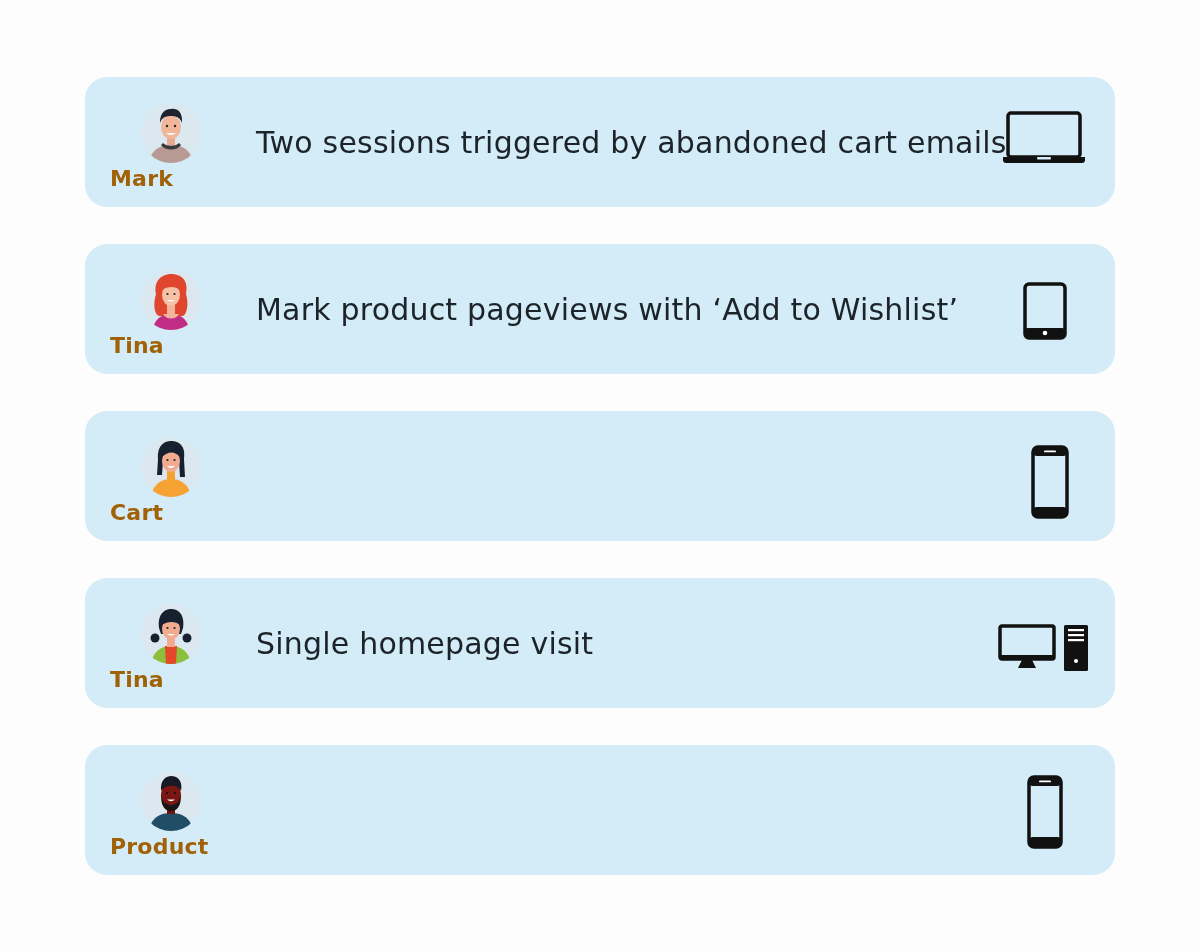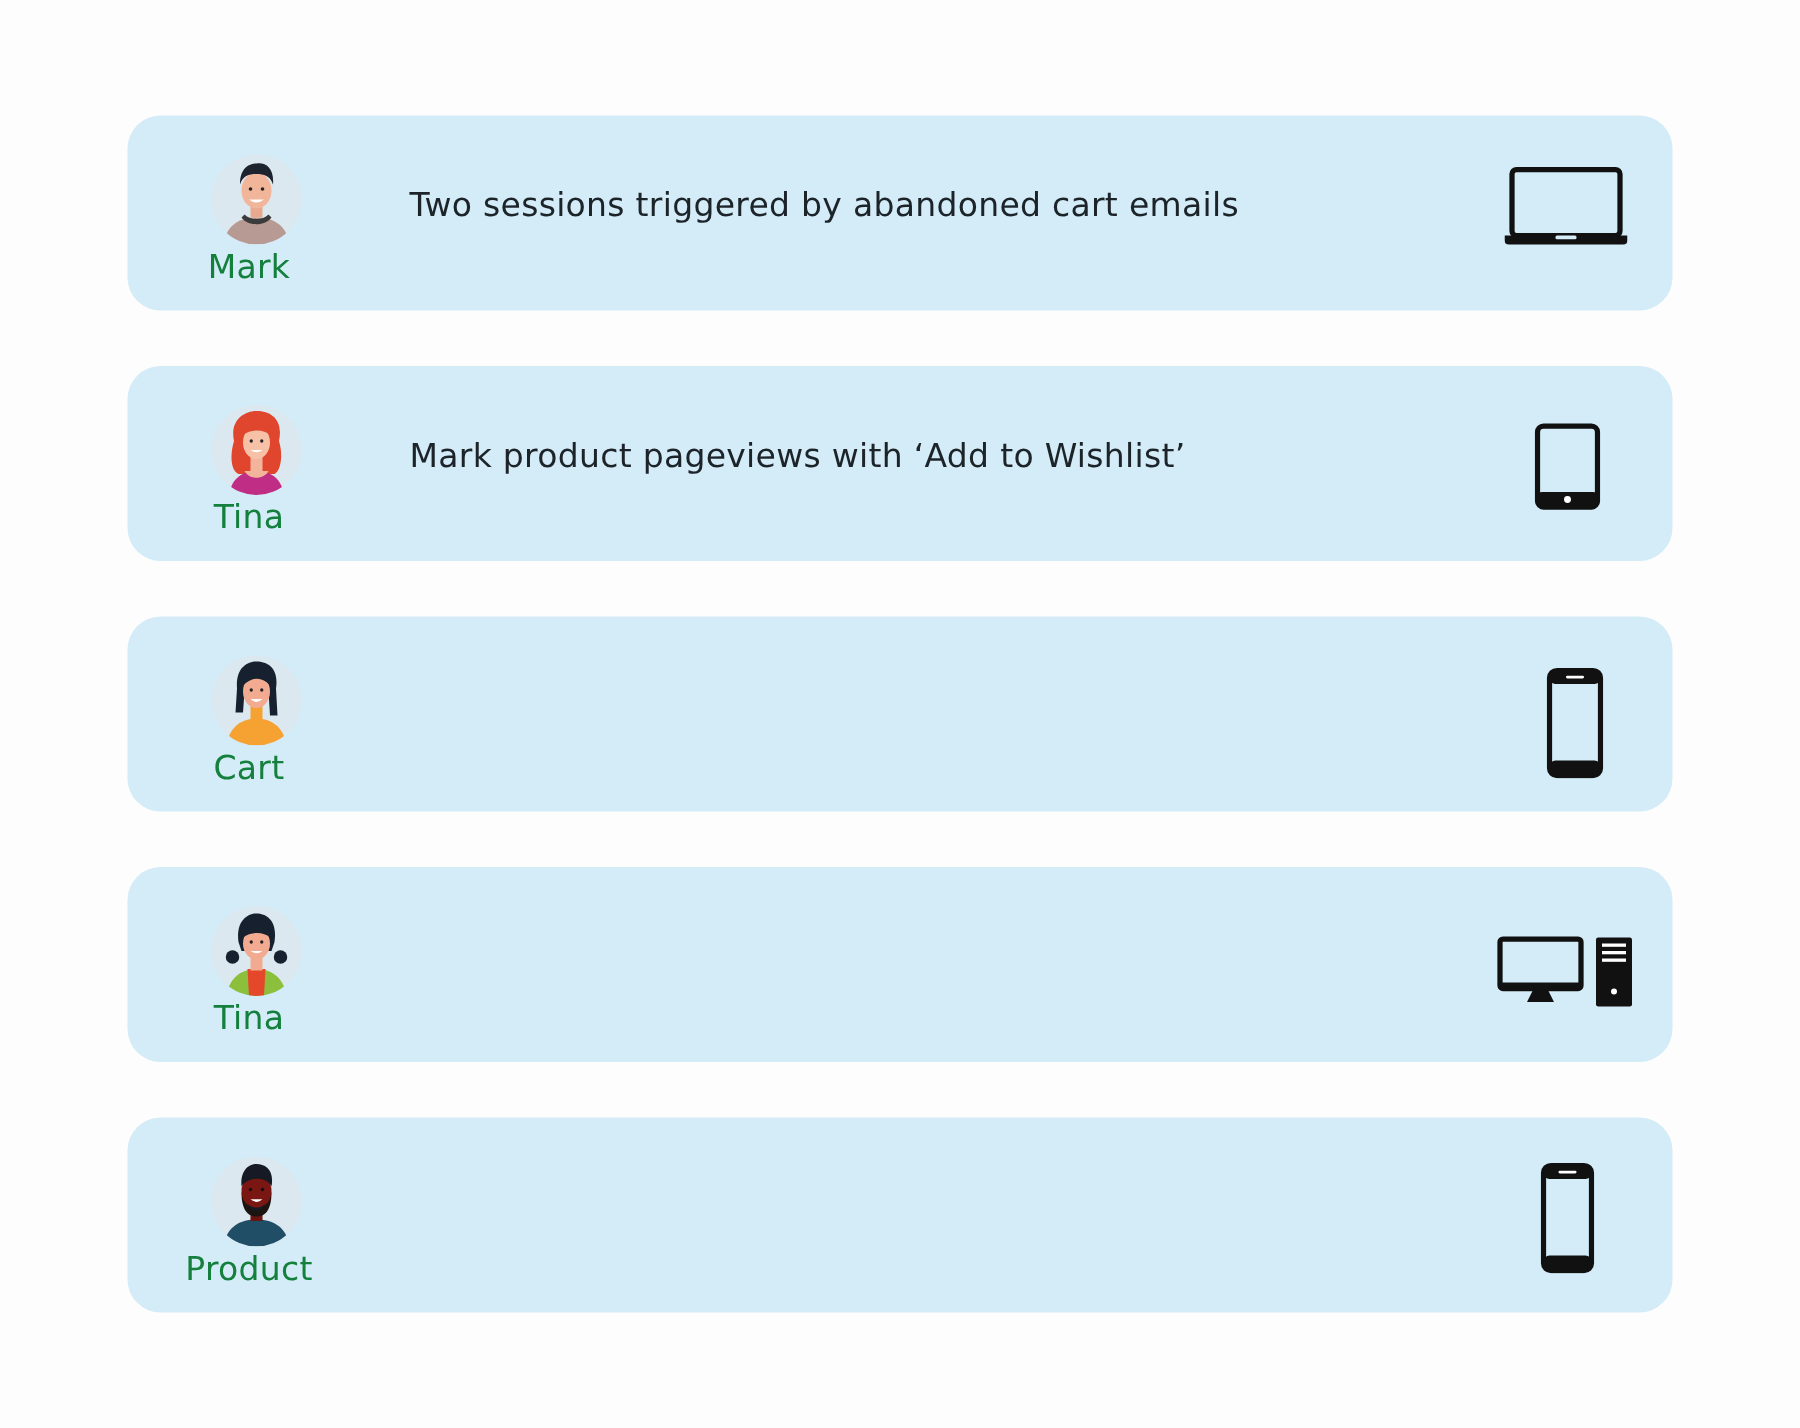--- a/index.html
+++ b/index.html
@@ -39,30 +39,31 @@
       border-radius: 50%;
       background: #dce8ef;
       overflow: hidden;
     }
     .avatar svg { display: block; }
     .person-name {
       position: absolute;
       left: -10px;
       width: 112px;
       top: 63px;
-      text-align: center;
+      text-align: left;
       font-size: 22px;
-      color: #15803d;
+      color: #a16207;
       letter-spacing: 0.2px;
+      font-weight: bold;
     }
     .activity {
       position: absolute;
-      left: 188px;
+      left: 171px;
       top: 48px;
-      font-size: 22px;
+      font-size: 30px;
       color: #1c2329;
       letter-spacing: 0.2px;
       white-space: nowrap;
     }
     .device {
       position: absolute;
       right: 25px;
     }
     .device svg { display: block; }
   </style>
@@ -160,20 +161,21 @@
         <rect x="26" y="33" width="8" height="10" fill="#f2ab90"></rect>
         <ellipse cx="30" cy="25" rx="9" ry="10.5" fill="#f2ab90"></ellipse>
         <path d="M21 21 C22 13 27 11 30 11 C35 11 39 14 39 21 C35 17 26 17 21 21 Z" fill="#17202e"></path>
         <path d="M26 30 Q30 33 34 30 Z" fill="#ffffff"></path>
         <circle cx="26.5" cy="24" r="1.1" fill="#222"></circle>
         <circle cx="33.5" cy="24" r="1.1" fill="#222"></circle>
       </svg>
     </div>
     <div class="person-name">Tina</div>
   </div>
+  <div class="activity">Single homepage visit</div>
   <div class="device" style="top:46px; right:25px;">
     <svg width="92" height="48" viewBox="0 0 92 48">
       <rect x="2" y="2" width="54" height="33" rx="2" fill="none" stroke="#111" stroke-width="3.5"></rect>
       <rect x="2" y="31" width="54" height="5" fill="#111"></rect>
       <path d="M24 36 H34 L38 44 H20 Z" fill="#111"></path>
       <rect x="66" y="1" width="24" height="46" rx="1.5" fill="#111"></rect>
       <rect x="70" y="5" width="16" height="2.2" fill="#ffffff"></rect>
       <rect x="70" y="10" width="16" height="2.2" fill="#ffffff"></rect>
       <rect x="70" y="15" width="16" height="2.2" fill="#ffffff"></rect>
       <circle cx="78" cy="37" r="2" fill="#ffffff"></circle>

